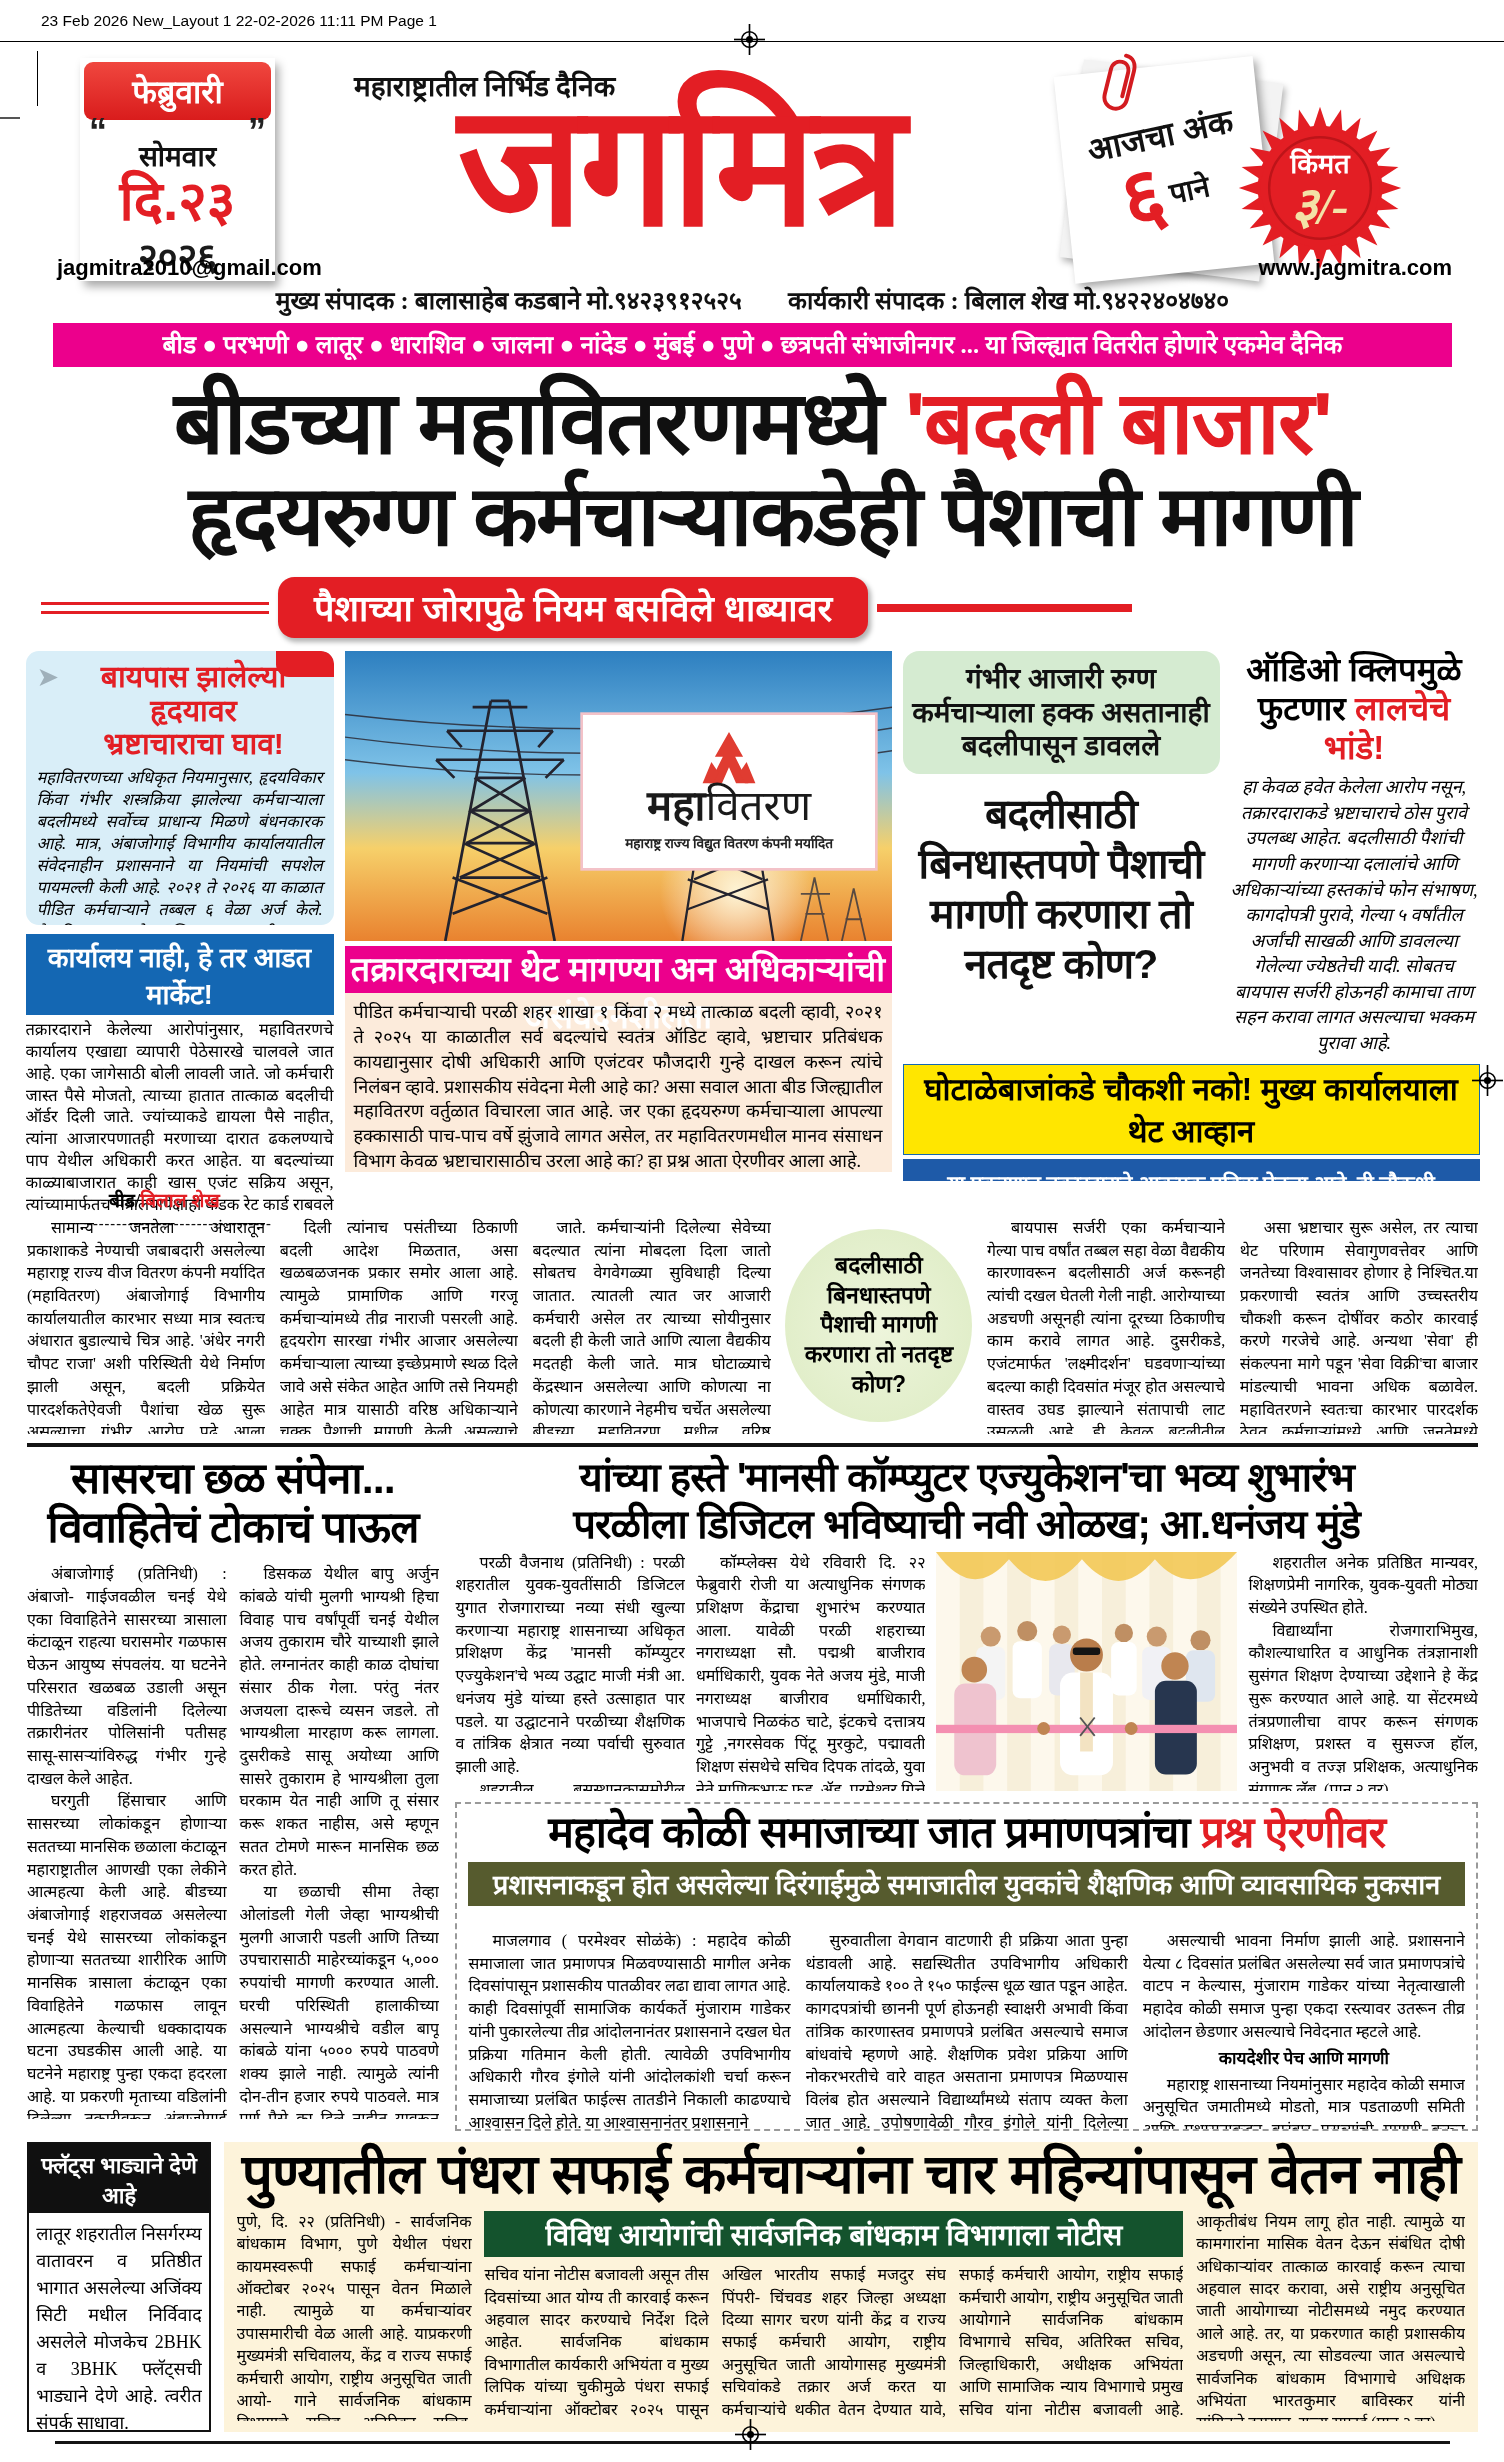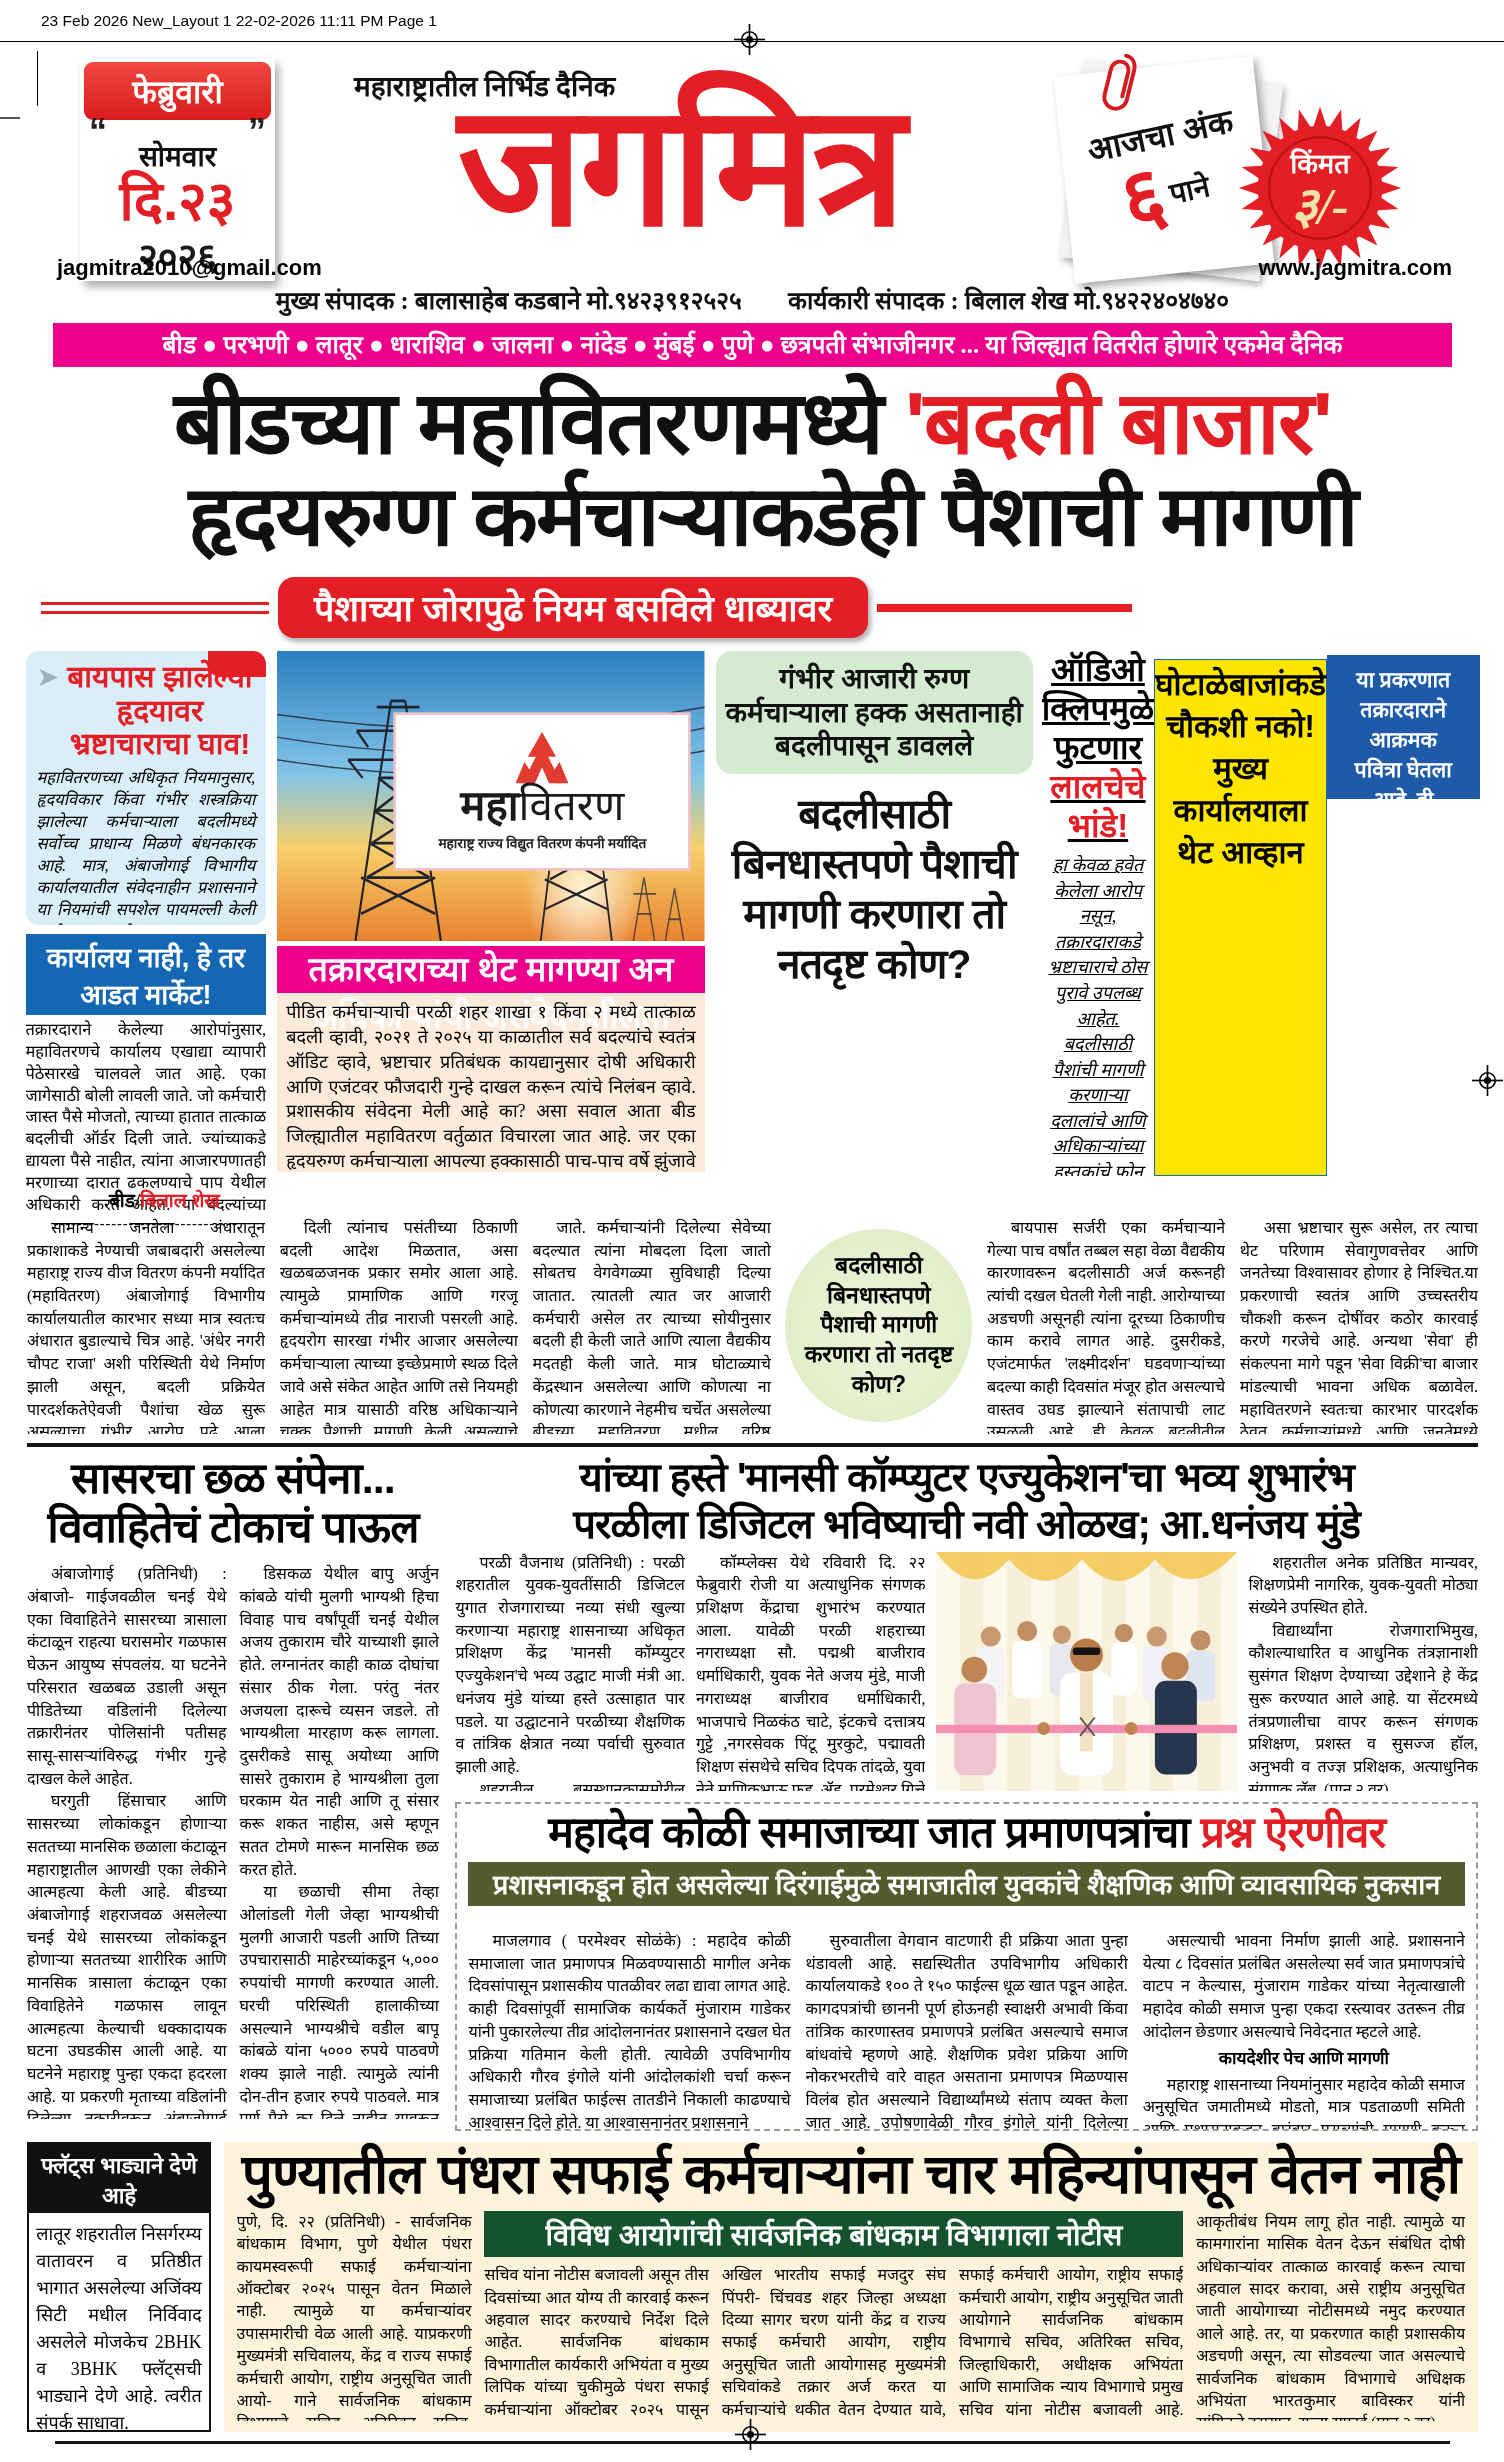--- a/index.html
+++ b/index.html
@@ -86,28 +86,28 @@
   .mv-card { position:absolute; right:16.4px; top:64px; width:292px; height:153px; background:#fff;
     box-shadow:0 0 0 2.7px #f3c2c8; display:flex; flex-direction:column; align-items:center; justify-content:center; }
   .mv-arrow { width:88px; height:53px; }
   .mv-name { font-size:42px; line-height:1; color:#1a1a1a; font-family:"Liberation Sans", sans-serif; }
   .mv-name b { font-weight:bold; }
   .mv-sub { font-size:13.7px; font-weight:bold; color:#222; margin-top:5.5px; }
   .cap-band { margin-top:4.6px; background:#ec008c; color:#fff; height:47px; line-height:47px;
     text-align:center; font-size:34px; font-weight:bold; font-family:"Liberation Sans", sans-serif; }
   .cap-body { background:#fcebdb; padding:7.3px 9px; font-size:18px; text-align:justify; line-height:1.38; height:179px; overflow:hidden; }
 
-  .col-right { flex:1; display:flex; }
+  .col-right { flex:1; display:flex; flex-direction:column; }
   .r-top { display:flex; gap:9px; flex:1; }
   .r-left { width:317px; }
   .green-box { background:#d5ebd1; border-radius:16.4px; padding:11px 9px; text-align:center;
     font-size:28px; font-weight:bold; line-height:1.2; color:#111; font-family:"Liberation Sans", sans-serif;}
   .bigq { margin-top:14.6px; font-size:41px; font-weight:bold; text-align:center; line-height:1.22;
     color:#101010; font-family:"Liberation Sans", sans-serif; letter-spacing:-0.9px; }
-  .r-right { flex:1; overflow:hidden;text-decoration:underline; }
+  .r-right { flex:1; overflow:hidden; }
   .audio-head { font-size:33px; font-weight:bold; text-align:center; line-height:1.18; font-family:"Liberation Sans", sans-serif;}
   .audio-head .red { color:#e31e24; }
   .audio-body { margin-top:7.3px; font-size:18px; font-style:italic; text-align:center; line-height:1.42; }
   .yellow-band { margin-top:7.3px; background:#ffe600; border:1.8px solid #1467b3; color:#000000;
     font-size:31px; font-weight:bold; text-align:center; padding:2.7px 0; font-family:"Liberation Sans", sans-serif;}
   .blue-box { margin-top:3.6px; background:#1e5aa8; color:#fff; font-size:21.4px; font-weight:bold;
     text-align:center; padding:11px 24px; line-height:1.4; height:144px; overflow:hidden; }
 
   
   .mid-sec { margin:11px 27px 0; }

